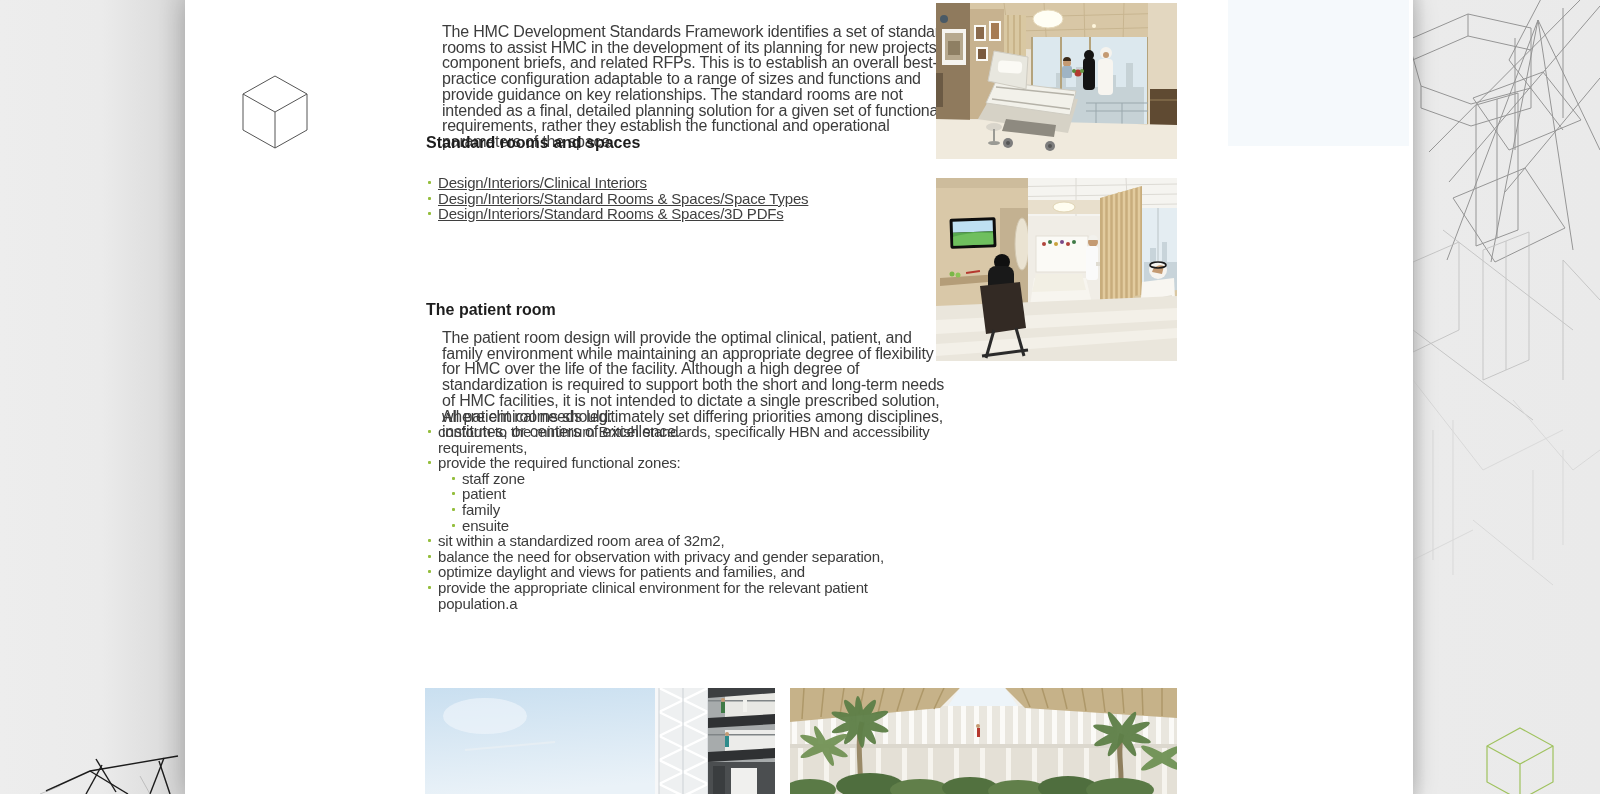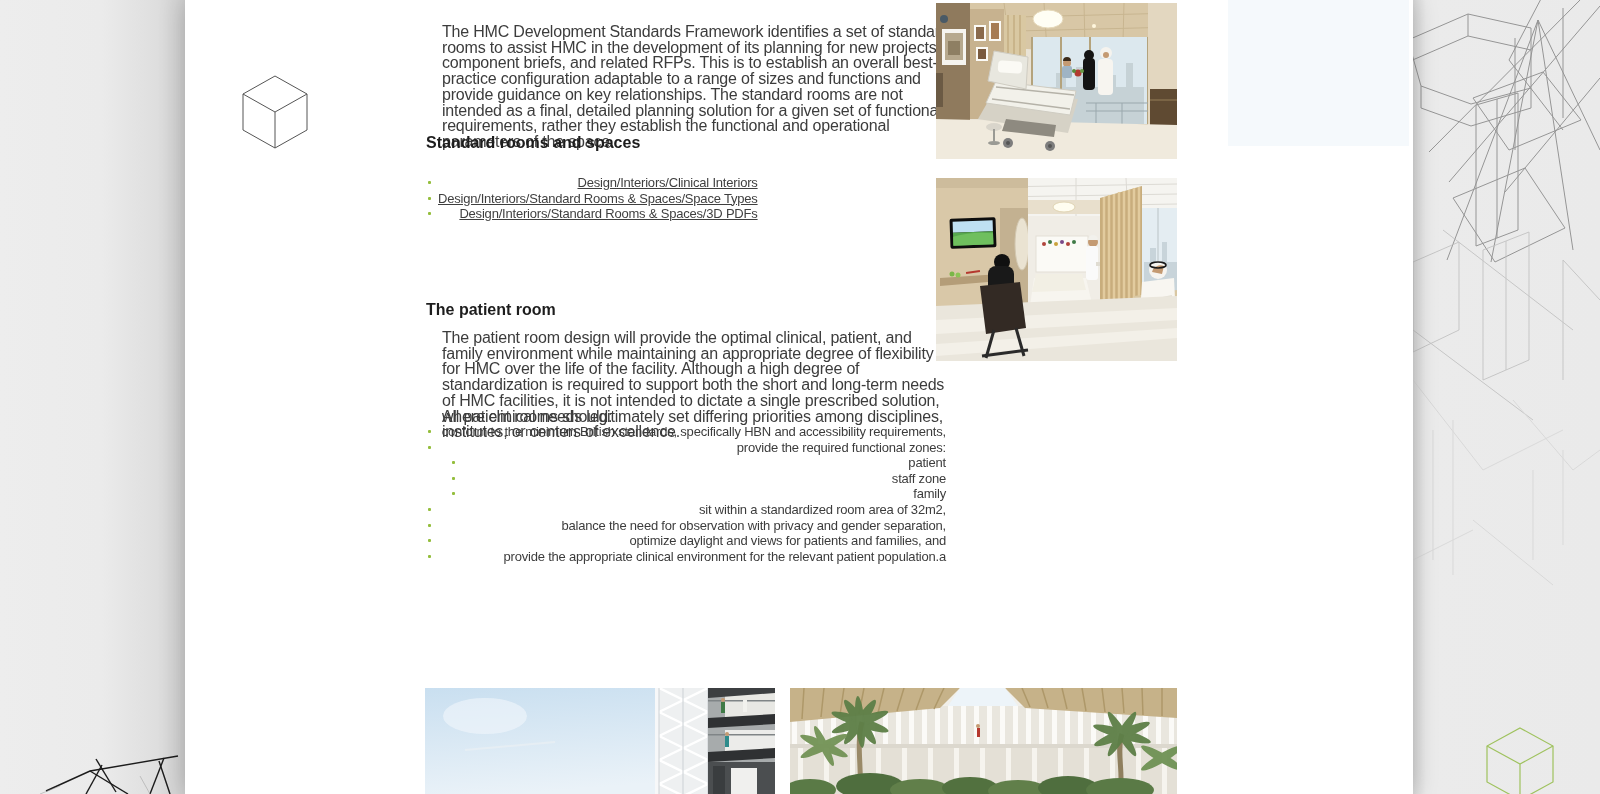--- a/index.html
+++ b/index.html
@@ -8,21 +8,21 @@
   .band{position:absolute;top:0;height:794px;}
   .band-left{left:0;width:185px;background:linear-gradient(to right,#ededed 0%,#ebebeb 55%,#dedede 85%,#d0d0d0 100%);}
   .band-right{left:1413px;width:187px;background:linear-gradient(to right,#dadada 0%,#ebebeb 7%,#eaeaea 100%);}
   .band svg{position:absolute;left:0;top:0;}
   .page{position:absolute;left:185px;top:0;width:1228px;height:794px;background:#ffffff;box-shadow:0 0 24px rgba(0,0,0,.22);}
   .blue-panel{position:absolute;left:1043px;top:0;width:181px;height:146px;background:#f5f9fc;}
   .cube-left{position:absolute;left:52px;top:68px;}
   .txt{position:absolute;left:257px;width:508px;color:#3c3c3c;font-size:16px;line-height:15.7px;letter-spacing:-0.2px;}
   .h{position:absolute;left:241px;color:#1d1d1d;font-size:16px;font-weight:700;letter-spacing:0;line-height:18px;}
   ul.blist{position:absolute;left:241px;margin:0;padding:0;list-style:none;}
-  ul.blist li{position:relative;padding-left:12px;font-size:13px;line-height:15.6px;letter-spacing:-0.2px;color:#3c3c3c;text-align:right;}
+  ul.blist li{position:relative;padding-left:12px;font-size:15px;line-height:15.6px;letter-spacing:-0.2px;color:#3c3c3c;}
   ul.blist li::before{content:"";position:absolute;left:2px;top:6px;width:3px;height:3px;border-radius:1px;background:#94be3d;}
   ul.blist ul{margin:0 0 0 12px;padding:0;list-style:none;}
   a.doclink{color:#3f3f3f;text-decoration:underline;cursor:pointer;}
   .photo{position:absolute;overflow:hidden;}
   .photo svg{display:block;}
 </style>
 </head>
 <body>
 
 <div class="stage">
@@ -105,23 +105,24 @@
     <h2 class="h" style="top:288px;">The patient room</h2>
 
     <p class="txt" style="top:314px;">The patient room design will provide the optimal clinical, patient, and family environment while maintaining an appropriate degree of flexibility for HMC over the life of the facility. Although a high degree of standardization is required to support both the short and long-term needs of HMC facilities, it is not intended to dictate a single prescribed solution, where clinical needs legitimately set differing priorities among disciplines, institutes, or centers of excellence.</p>
 
     <p class="txt" style="top:393px;">All patient rooms should:</p>
 
     <ul class="blist" style="top:424px;width:520px;">
       <li><span>conform to the minimum British standards, specifically HBN and accessibility requirements,</span></li>
       <li><span>provide the required functional zones:</span>
         <ul>
+          <li><span>staff zone</span></li>
           <li><span>patient</span></li>
-          <li><span>staff zone</span></li>
           <li><span>family</span></li>
+          <li><span>ensuite</span></li>
         </ul>
       </li>
       <li><span>sit within a standardized room area of 32m2,</span></li>
       <li><span>balance the need for observation with privacy and gender separation,</span></li>
       <li><span>optimize daylight and views for patients and families, and</span></li>
       <li><span>provide the appropriate clinical environment for the relevant patient population.a</span></li>
     </ul>
 
     <div class="photo" style="left:751px;top:3px;width:241px;height:156px;" aria-label="Patient room rendering with bed, family and window view">
       <svg width="241" height="156" viewBox="0 0 241 156">

